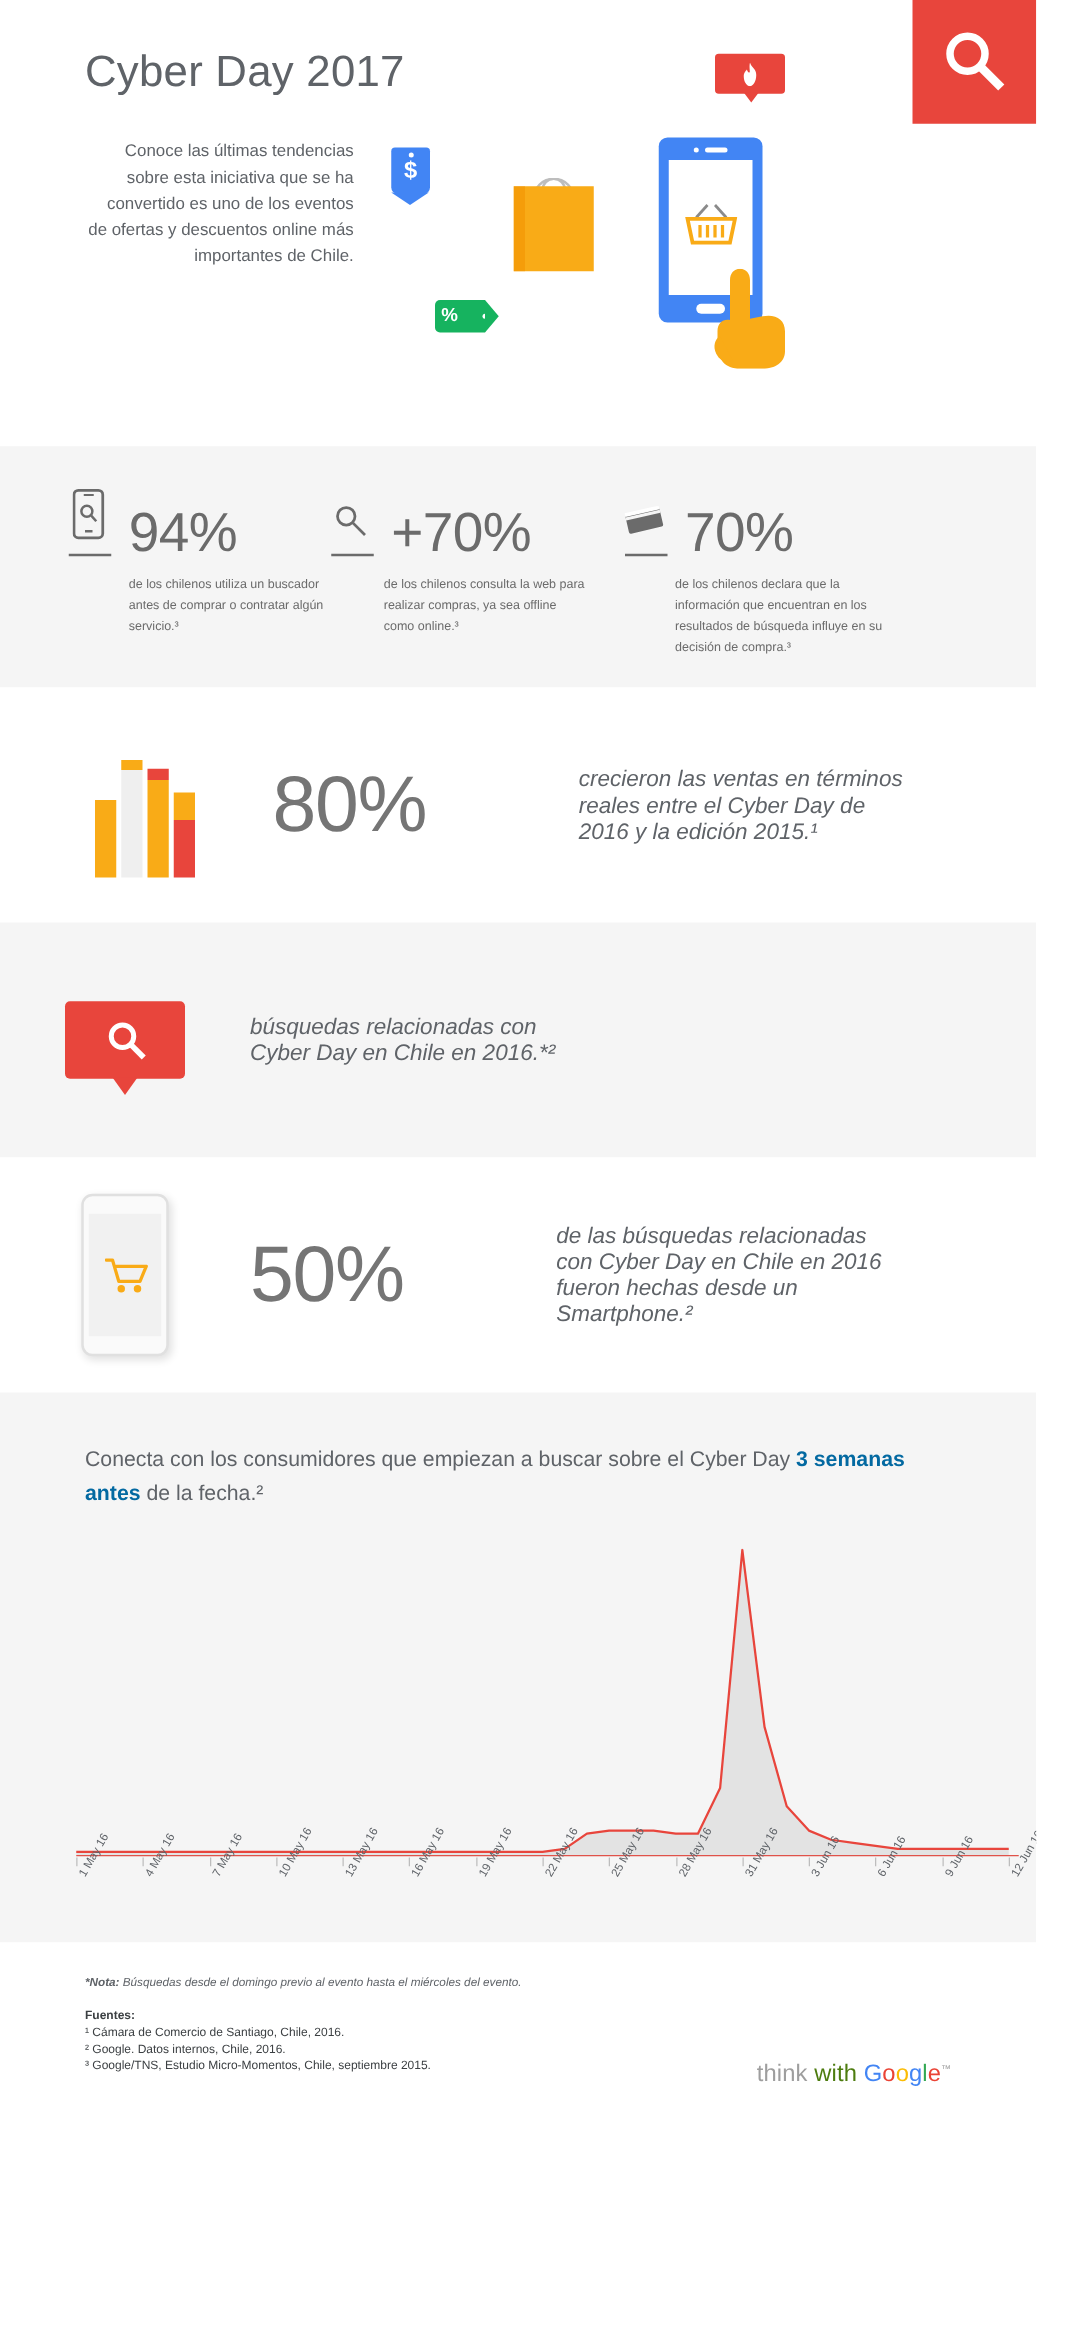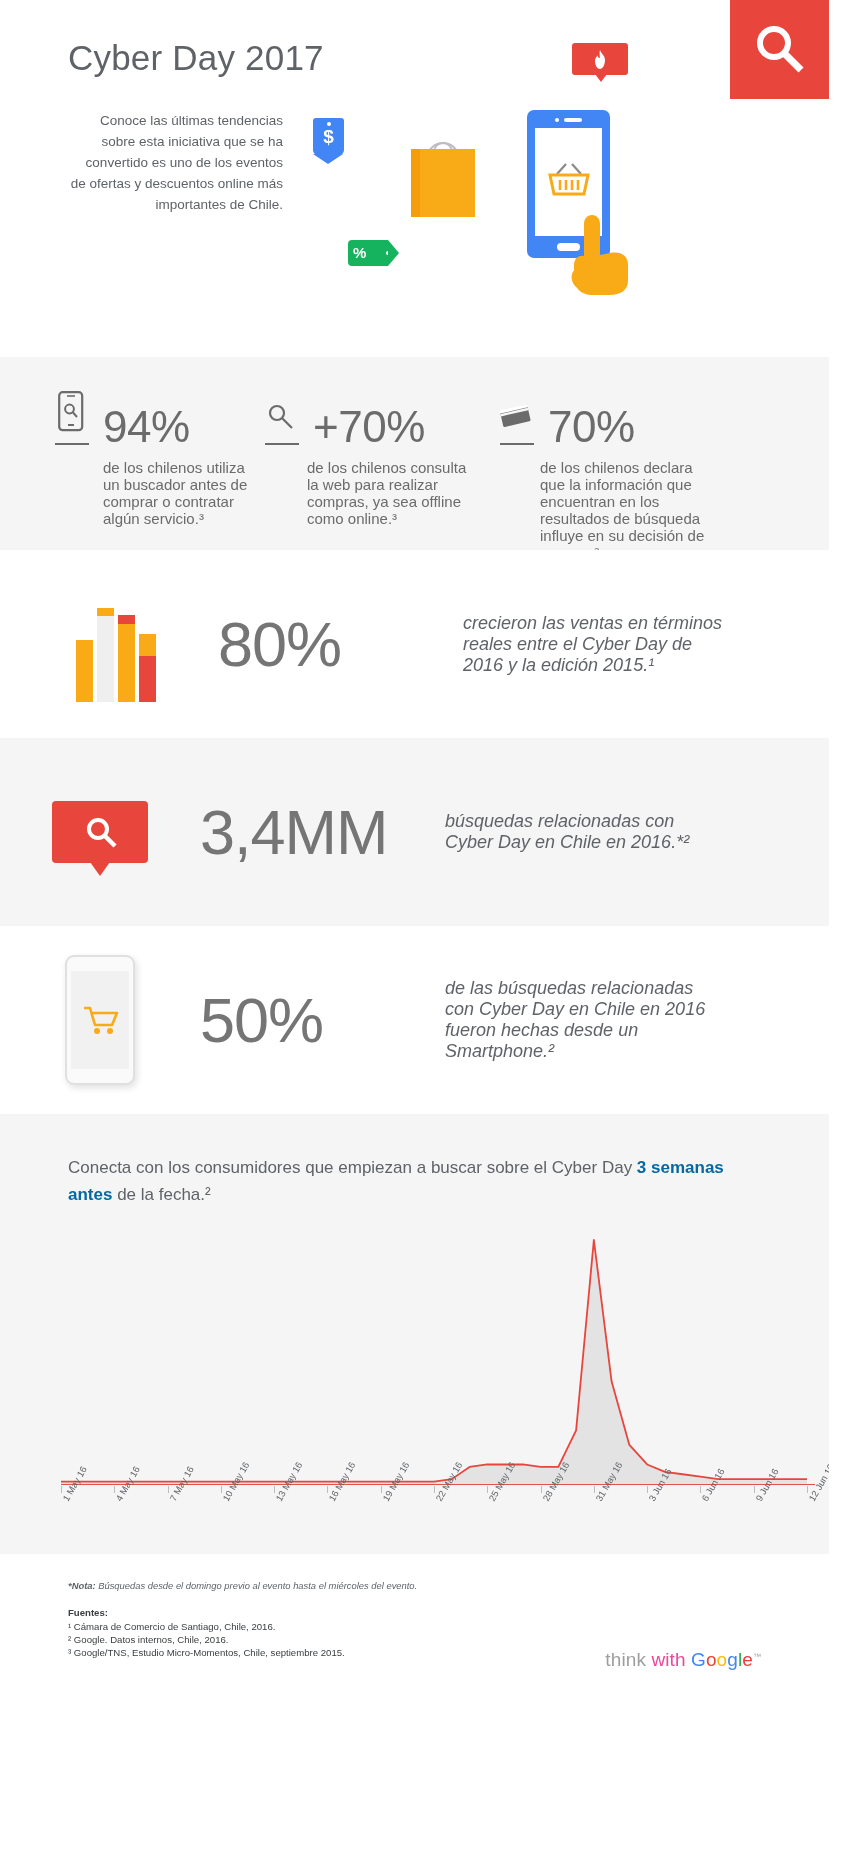--- a/index.html
+++ b/index.html
@@ -213,21 +213,21 @@
     line-height: 44px;
     font-weight: 300;
     color: #6b6b6b;
     letter-spacing: -0.5px;
     position: relative;
     top: 4px;
   }
   .stat-desc {
     margin-top: 14px;
     margin-left: 48px;
-    font-size: 15px;
+    font-size: 10px;
     line-height: 17px;
     color: #6b6b6b;
   }
   .stat:nth-child(1) .stat-desc { margin-left: 48px; }
   .stat:nth-child(2) .stat-desc { margin-left: 42px; }
   .stat:nth-child(3) .stat-desc { margin-left: 40px; }
 
   
   .row {
     position: relative;
@@ -356,21 +356,21 @@
     right: 68px;
     bottom: 28px;
     font-size: 19px;
     color: #9e9e9e;
     font-weight: 400;
     letter-spacing: 0.1px;
   }
   .twg .g-blue { color:#4285f4; } .twg .g-red { color:#ea4335; }
   .twg .g-yellow { color:#fbbc05; } .twg .g-green { color:#34a853; }
   .twg .tm { font-size: 8px; vertical-align: super; color:#9e9e9e; }
-  .twg .with { color:#ec4899;text-align:right; }
+  .twg .with { color:#4d7c0f;text-align:right; }
 </style>
 </head>
 <body>
 
 <div class="page">
 
   <section class="hero">
     <h1 class="hero-title">Cyber Day 2017</h1>
     <p class="hero-sub">Conoce las últimas tendencias sobre esta iniciativa que se ha convertido es uno de los eventos de ofertas y descuentos online más importantes de Chile.</p>
 
@@ -496,21 +496,20 @@
 
   <section class="row band-grey">
     <div class="art">
       <div class="pin">
         <svg width="32" height="32" viewBox="0 0 32 32">
           <circle cx="12" cy="12" r="9" fill="none" stroke="#ffffff" stroke-width="4"></circle>
           <line x1="18.5" y1="18.5" x2="29" y2="29" stroke="#ffffff" stroke-width="4.5"></line>
         </svg>
       </div>
     </div>
-    <div class="big-num">3,4MM</div>
     <div class="copy">búsquedas relacionadas con Cyber Day en Chile en 2016.*²</div>
   </section>
 
   <section class="row" style="background:#ffffff;">
     <div class="art">
       <div class="phone2">
         <div class="screen2"></div>
         <svg class="cart" width="36" height="32" viewBox="0 0 36 32">
           <path d="M1 3 H6 L11 20 H28 L33 8 H9" fill="none" stroke="#f9ab17" stroke-width="2.6" stroke-linejoin="round" stroke-linecap="round"></path>
           <circle cx="13" cy="26" r="3" fill="#f9ab17"></circle>

